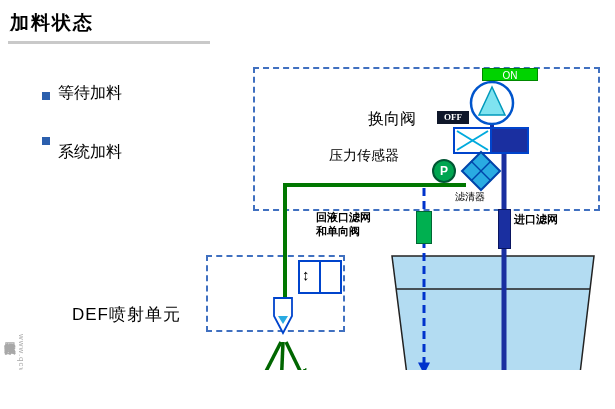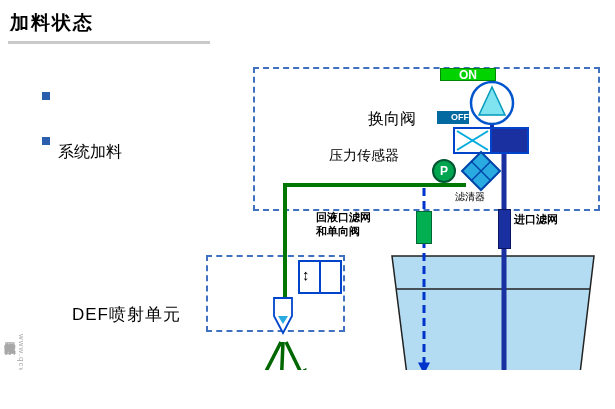--- a/index.html
+++ b/index.html
@@ -9,24 +9,24 @@
   }
   .lbl{position:absolute;white-space:nowrap;line-height:1.15;}
   .page-title{left:10px;top:12px;font-size:19px;font-weight:bold;letter-spacing:2px;}
   .title-rule{position:absolute;left:8px;top:41px;width:202px;height:3px;background:#c9c9c9;}
   .bullet-sq{position:absolute;width:8px;height:8px;background:#2b5fad;}
   .bullet-txt{font-size:16px;}
   .dashed-box{position:absolute;border:2px dashed #4070c0;box-sizing:border-box;background:transparent;}
   .unit-box{left:253px;top:67px;width:347px;height:144px;}
   .inj-box{left:206px;top:255px;width:139px;height:77px;}
   .unit-label{left:263px;top:76px;font-size:17px;font-weight:600;letter-spacing:1px;}
-  .on-box{position:absolute;left:440px;top:68px;width:56px;height:13px;background:#00d300;border:1px solid #008800;
-    color:#fff;font-size:12px;font-weight:bold;text-align:center;line-height:13px;box-sizing:border-box;}
-  .off-box{position:absolute;left:437px;top:111px;width:32px;height:13px;background:#0369a1;
-    color:#fff;font-size:9px;font-weight:bold;text-align:right;line-height:13px;}
+  .on-box{position:absolute;left:482px;top:68px;width:56px;height:13px;background:#00d300;border:1px solid #008800;
+    color:#fff;font-size:10px;font-weight:normal;text-align:center;line-height:13px;box-sizing:border-box;}
+  .off-box{position:absolute;left:437px;top:111px;width:32px;height:13px;background:#0f172a;
+    color:#fff;font-size:9px;font-weight:bold;text-align:center;line-height:13px;font-family:Liberation Serif, serif;}
   .valve-label{left:368px;top:110px;font-size:16px;}
   .press-label{left:329px;top:147px;font-size:14px;}
   .p-circle{position:absolute;left:432px;top:159px;width:24px;height:24px;border-radius:50%;
     background:#00a550;border:2px solid #005533;box-sizing:border-box;color:#fff;font-size:12px;
     font-weight:bold;text-align:center;line-height:20px;}
   .filt-label{left:455px;top:191px;font-size:10px;}
   .retfilt-l1{left:316px;top:211px;font-size:11px;font-weight:bold;}
   .retfilt-l2{left:316px;top:225px;font-size:11px;font-weight:bold;}
   .ret-filter{position:absolute;left:416px;top:211px;width:16px;height:33px;background:#00b050;border:1px solid #006633;box-sizing:border-box;}
   .inlet-filter{position:absolute;left:498px;top:209px;width:13px;height:40px;background:#1a2fa0;border:1px solid #0a1560;box-sizing:border-box;}
@@ -42,20 +42,21 @@
 </style>
 </head>
 <body>
 
 <div class="stage">
 
   <div class="lbl page-title">加料状态</div>
   <div class="title-rule"></div>
 
   <div class="bullet-sq" style="left:42px;top:92px;"></div>
+  <div class="lbl bullet-txt" style="left:58px;top:84px;">等待加料</div>
   <div class="bullet-sq" style="left:42px;top:137px;"></div>
   <div class="lbl bullet-txt" style="left:58px;top:143px;">系统加料</div>
 
   <div class="dashed-box unit-box"></div>
   <div class="dashed-box inj-box"></div>
 
   <svg class="svg-layer" viewBox="0 0 615 409">
     <defs>
       <marker id="arrG" markerWidth="5" markerHeight="5" refX="3.2" refY="2" orient="auto" markerUnits="strokeWidth">
         <path d="M0,0 L4,2 L0,4 Z" fill="#006600"></path>

